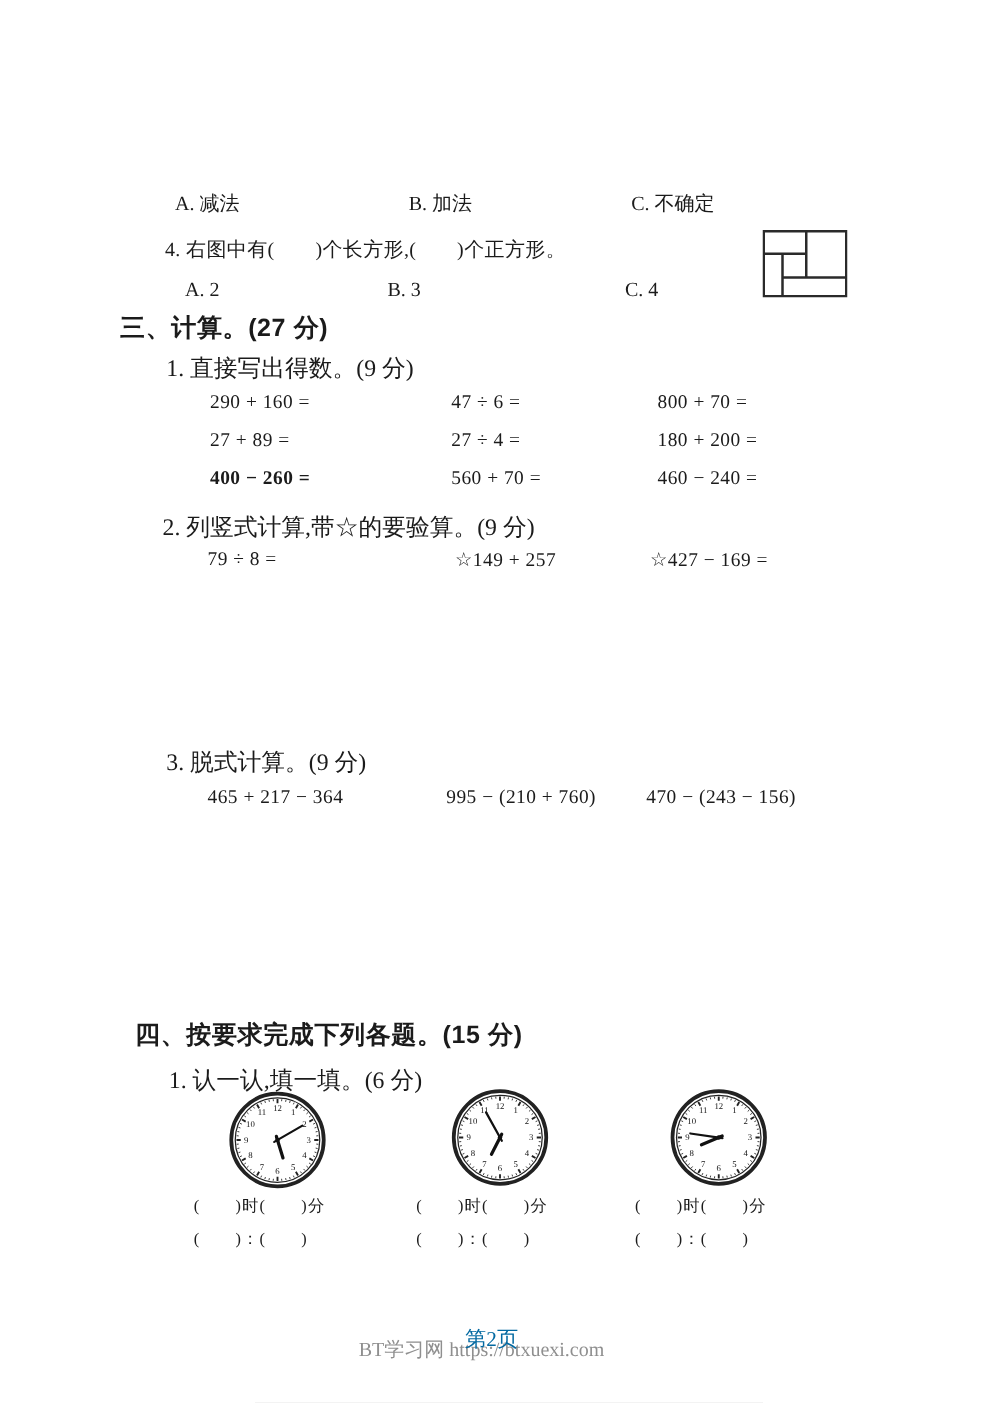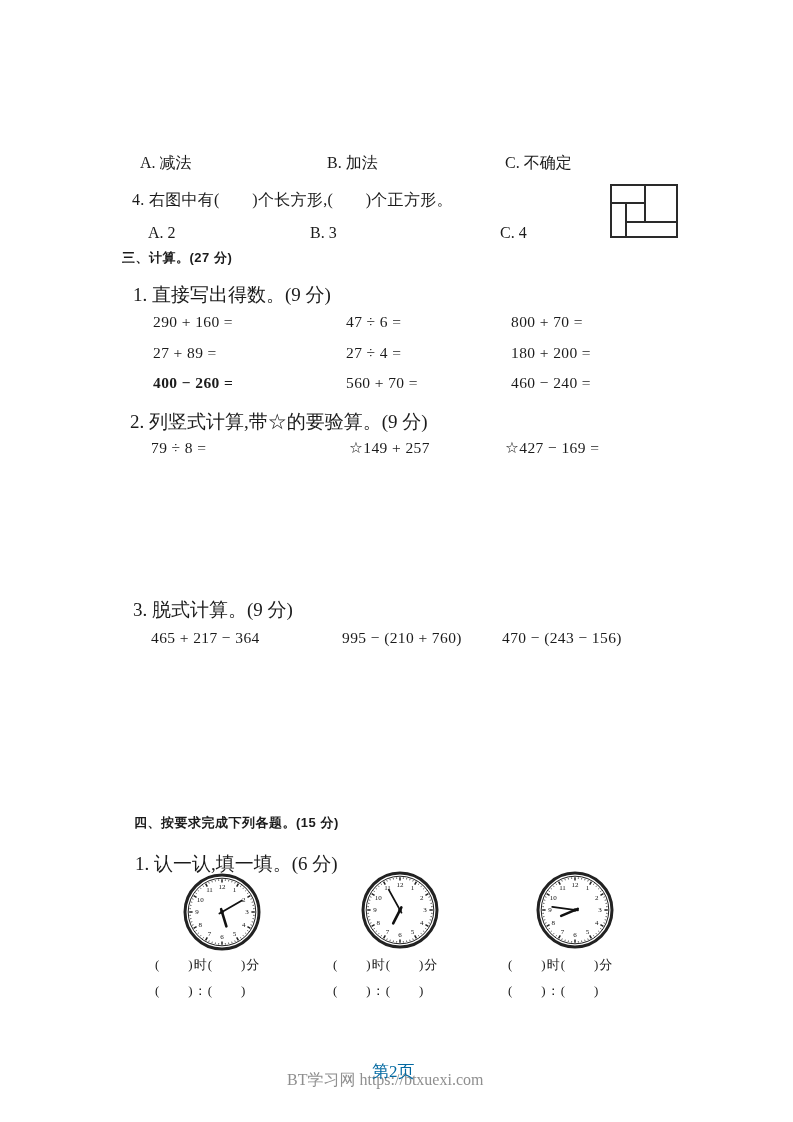--- a/index.html
+++ b/index.html
@@ -12,26 +12,25 @@
     font-family: "Liberation Serif", "DejaVu Serif", serif;
     color: #1b1b1b;
     overflow: hidden;
   }
   .abs { position: absolute; white-space: nowrap; }
   .qtext { font-size: 16px; letter-spacing: 0.3px; }
   .opt { font-size: 16px; }
   .sec-title {
     font-family: "Liberation Sans", "DejaVu Sans", sans-serif;
     font-weight: 700;
-    font-size: 13px;
+    font-size: 20px;
     letter-spacing: 0.5px;
-    margin-left: 26px;
   }
   .sub-title { font-size: 19px; }
-  .expr { font-size: 15.5px; letter-spacing: 0.4px; }
+  .expr { font-size: 15.5px; letter-spacing: 0.4px; margin-left: 15px; }
   .clock { width: 80px; height: 80px; }
   .time-line { font-size: 13px; letter-spacing: 1px; }
   .figure-svg { width: 68px; height: 54px; }
   .watermark {
     font-family: Liberation Serif, serif;
     font-size: 16px;
     color: #8f8f8f;
     z-index: 1;
   }
   .page-number {

